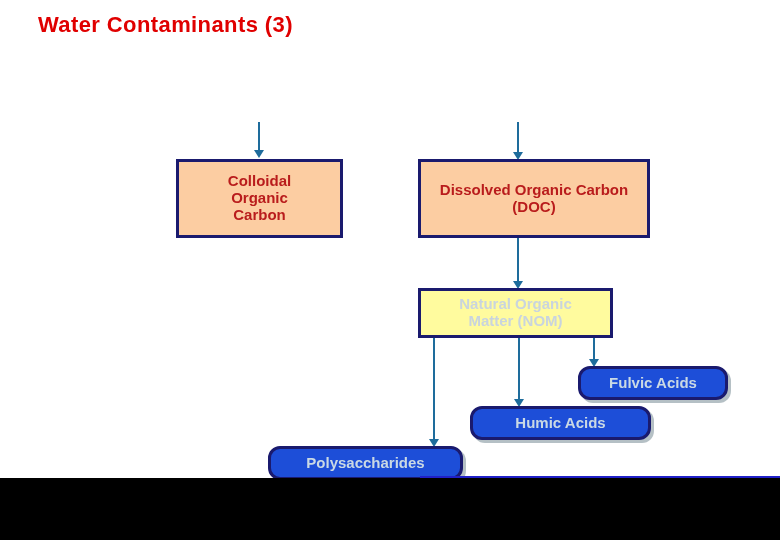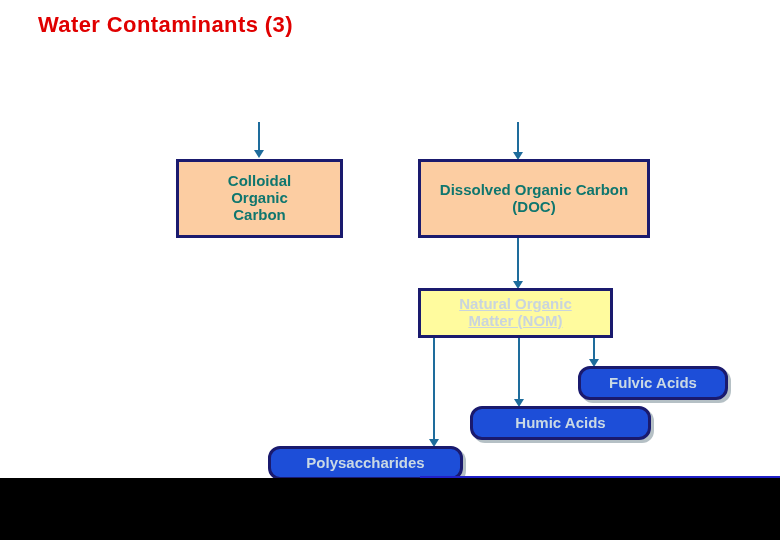--- a/index.html
+++ b/index.html
@@ -50,21 +50,21 @@
     border: 8px solid #5C82B8;
     color: #3F5C72;
     font-size: 21px;
     letter-spacing: 0.2px;
   }
 
   
   .node-peach {
     background: #FCCDA2;
     border: 3px solid #1A1A6E;
-    color: #0f766e;
+    color: #b91c1c;
     font-size: 15px;
     font-weight: bold;
   }
 
   
   .node-yellow {
     background: #FFFB9E;
     border: 3px solid #1A1A6E;
     color: #C9D4DE;
     font-size: 15px;
@@ -138,21 +138,21 @@
   <div class="arrowhead" style="left:514px; top:399px;"></div>
 
   <div class="conn" style="left:433px; top:338px; height:101px;"></div>
   <div class="arrowhead" style="left:429px; top:439px;"></div>
 
 
   <div class="node node-peach" style="left:176px; top:159px; width:167px; height:79px; padding:0 36px;">Colloidal Organic Carbon</div>
 
   <div class="node node-peach" style="left:418px; top:159px; width:232px; height:79px; padding:0 10px;">Dissolved Organic Carbon (DOC)</div>
 
-  <div class="node node-yellow" style="left:418px; top:288px; width:195px; height:50px; padding:0 20px;text-decoration:underline;">Natural Organic Matter (NOM)</div>
+  <div class="node node-yellow" style="left:418px; top:288px; width:195px; height:50px; padding:0 20px;">Natural Organic Matter (NOM)</div>
 
   <div class="node node-round" style="left:578px; top:366px; width:150px; height:34px;">Fulvic Acids</div>
 
   <div class="node node-round" style="left:470px; top:406px; width:181px; height:34px;">Humic Acids</div>
 
   <div class="node node-round" style="left:268px; top:446px; width:195px; height:34px;">Polysaccharides</div>
 
   <div id="footer-accent"></div>
   <div id="footer">
     

